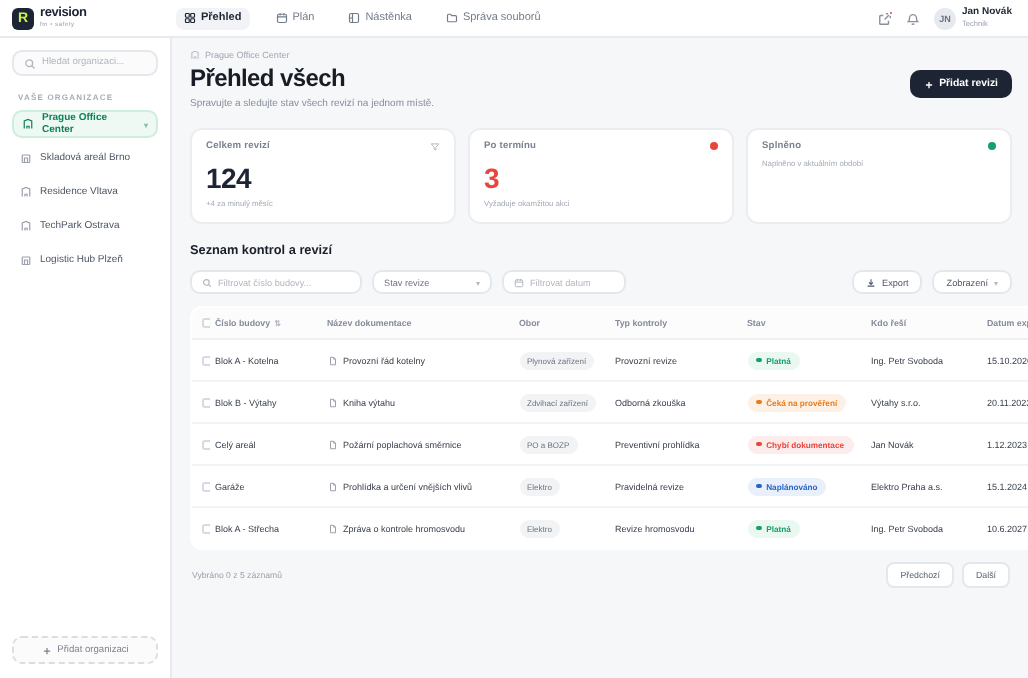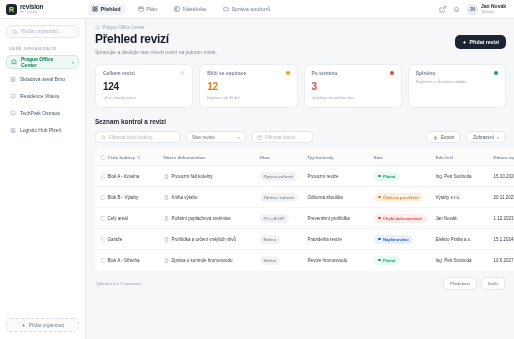--- a/index.html
+++ b/index.html
@@ -115,21 +115,21 @@
   
   .cards { display: flex; gap: 6px; margin-top: 9px; }
   .card {
     flex: 1; background: #fff; border: 1px solid #ebedf1; border-radius: 6px;
     padding: 6px 7px 7px 7px; min-width: 0;
   }
   .card-top { display: flex; align-items: center; }
   .card-label { font-size: 4.8px; color: #7a828f; font-weight: bold; letter-spacing: .1px; }
   .card-ico { margin-left: auto; width: 5px; height: 5px; }
   .dot { width: 4px; height: 4px; border-radius: 50%; margin-left: auto; }
-  .card-value { font-size: 10px; font-weight: bold; margin-top: 6px; line-height: 1; letter-spacing: -.3px; }
+  .card-value { font-size: 14px; font-weight: bold; margin-top: 6px; line-height: 1; letter-spacing: -.3px; }
   .card-note { font-size: 3.9px; color: #a3a9b4; margin-top: 3.5px; }
 
   
   .list-head { margin-top: 10px; display: flex; align-items: center; }
   .list-title { font-size: 6.4px; font-weight: bold; color: #1a202b; }
 
   .toolbar { display: flex; align-items: center; gap: 5px; margin-top: 6px; }
   .tb-input {
     height: 12px; border: 1px solid #e4e7ec; border-radius: 5px; background: #fff;
     display: flex; align-items: center; gap: 3px; padding: 0 5px;
@@ -353,21 +353,21 @@
           <svg width="5" height="5" viewBox="0 0 16 16" fill="none" stroke="#b3b9c3" stroke-width="1.6">
             <path d="M3 14V4l5-2 5 2v10"></path>
               <path d="M6.5 14v-3h3v3"></path>
           </svg>
         </span>
         <span>Prague Office Center</span>
       </div>
 
       <div class="title-row">
         <div>
-          <div class="page-title">Přehled revizí</div>
+          <div class="page-title">Přehled všech</div>
           <div class="page-sub">Spravujte a sledujte stav všech revizí na jednom místě.</div>
         </div>
         <div class="primary-btn">
           <span>
             <svg width="5" height="5" viewBox="0 0 16 16" fill="none" stroke="#ffffff" stroke-width="2.2">
               <path d="M8 3v10M3 8h10"></path>
             </svg>
           </span>
           <span>Přidat revizi</span>
         </div>
@@ -381,28 +381,20 @@
             <span class="card-ico">
               <svg width="5" height="5" viewBox="0 0 16 16" fill="none" stroke="#b3b9c3" stroke-width="1.6">
                 <path d="M2 3h12l-4.6 5.4V13L6.6 11.4V8.4z"></path>
               </svg>
             </span>
           </div>
           <div class="card-value" style="color:#1d2433">124</div>
           <div class="card-note">+4 za minulý měsíc</div>
         </div>
 
-        <div class="card">
-          <div class="card-top">
-            <span class="card-label">Blíží se expirace</span>
-            <span class="dot" style="background:#f59e0b"></span>
-          </div>
-          <div class="card-value" style="color:#e87b1e">12</div>
-          <div class="card-note">Expirace do 30 dní</div>
-        </div>
 
         <div class="card">
           <div class="card-top">
             <span class="card-label">Po termínu</span>
             <span class="dot" style="background:#e8453c"></span>
           </div>
           <div class="card-value" style="color:#e8453c">3</div>
           <div class="card-note">Vyžaduje okamžitou akci</div>
         </div>
 

